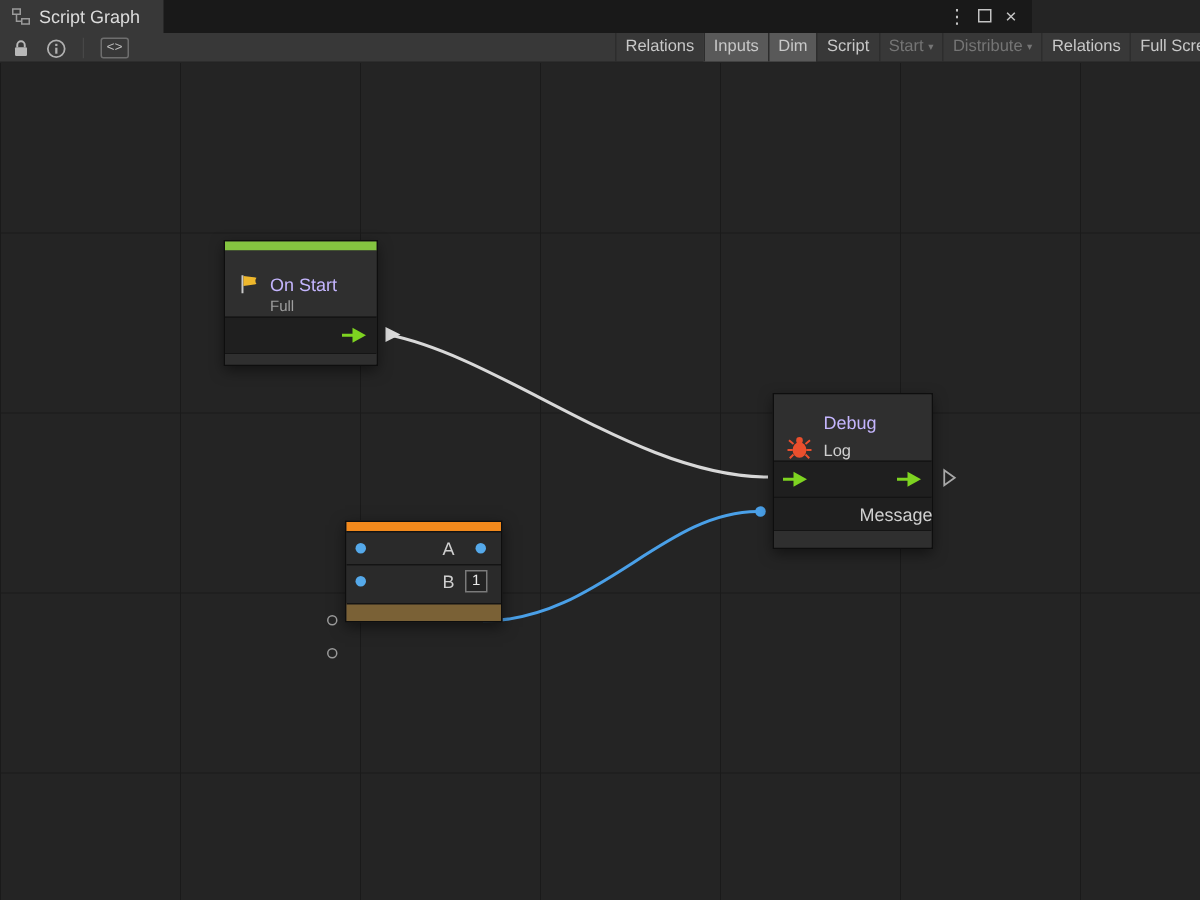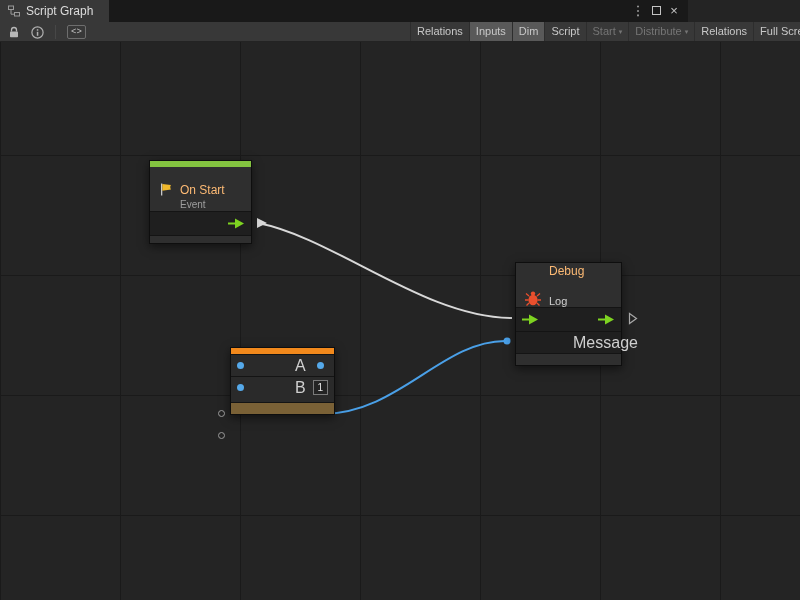--- a/index.html
+++ b/index.html
@@ -52,41 +52,41 @@
 
   .strip { height:6px; }
   .strip-green  { background:#84c440; }
   .strip-orange { background:#f2891c; }
 
   .node-header { display:flex; align-items:center; gap:7px; padding:0 8px; background:#2f2f2f; }
   .node-onstart .node-header { height:44px; }
   .node-debug   .node-header { height:44px;align-items:flex-end; }
   .node-add     .node-header { height:50px; }
 
-  .node-title { font-size:12px; color:#fdba74;margin-top:15px; }
+  .node-title { font-size:12px; color:#c4b5fd;margin-top:15px; }
   .node-subtitle { font-size:10px; color:#9f9f9f; margin-top:2px; }
-  .node-debug .node-subtitle { font-size:11px; color:#cfcfcf; margin-top:17px; }
+  .node-debug .node-subtitle { font-size:11px; color:#cfcfcf; margin-top:6px; }
   .subtitle-row { display:flex; align-items:center; font-size:10px; color:#9f9f9f; margin-top:2px; }
 
   .port-row { display:flex; align-items:center; background:#1f1f1f; border-top:1px solid #141414; padding:0 6px; }
   .node-onstart .port-row { height:24px; justify-content:flex-end; }
   .node-debug .port-row.flow { height:24px; justify-content:space-between; }
   .node-debug .port-row.msg { height:22px; gap:7px; }
   .node-add .port-row { height:22px; gap:7px; background:#2a2a2a; }
 
   .node-footer { height:8px; background:#2f2f2f; border-top:1px solid #141414; }
   .node-debug .node-footer { height:12px; }
   .node-add .node-gap { height:4px; background:#2a2a2a; }
   .node-add .node-footer { height:12px; background:#7a6136; }
 
   .dot { display:inline-block; border-radius:50%; }
   .dot.blue { width:7px; height:7px; background:#55a9ea; }
   .dot.gray { width:6px; height:6px; background:#8d8d8d; }
   .out-dot { margin-left:auto; margin-right:4px; }
-  .port-label { font-size:16px; color:#cfcfcf;padding-left:44px; }
+  .port-label { font-size:12px; color:#cfcfcf;padding-left:44px; }
 
   .value-field { width:15px; height:15px; background:#232323; border:1px solid #7a7a7a; color:#e8e8e8; font-size:10px; text-align:center; padding:0; font-family:"Liberation Sans", sans-serif; }
   .count-box { display:inline-block; min-width:12px; height:13px; line-height:12px; text-align:center; background:#232323; border:1px solid #7a7a7a; color:#e0e0e0; font-size:9px; margin-left:5px; padding:0 1px; }
 
   .hollow-circle { position:absolute; width:7px; height:7px; border:1px solid #9a9a9a; border-radius:50%; background:transparent; }
   .hollow-triangle { position:absolute; }
 </style>
 </head>
 <body>
 
@@ -152,21 +152,21 @@
 
     <div class="node node-onstart">
       <div class="strip strip-green"></div>
       <div class="node-header">
         <svg width="15" height="15" viewBox="0 0 15 15">
           <rect x="3" y="1.5" width="1.3" height="12" fill="#c9c9c9"></rect>
           <path d="M4.3 2 L13 3.1 C12 4.4 12 6 13 7.4 L4.3 8.7 Z" fill="#eeb72c"></path>
         </svg>
         <div class="node-titles">
           <div class="node-title">On Start</div>
-          <div class="node-subtitle">Event</div>
+          <div class="node-subtitle">Full</div>
         </div>
       </div>
       <div class="port-row">
         <svg width="17" height="11" viewBox="0 0 17 11">
           <rect x="0" y="4.5" width="8" height="2" fill="#7ed321"></rect>
           <polygon points="7,0.5 16,5.5 7,10.5" fill="#7ed321"></polygon>
         </svg>
       </div>
       <div class="node-footer"></div>
     </div>

